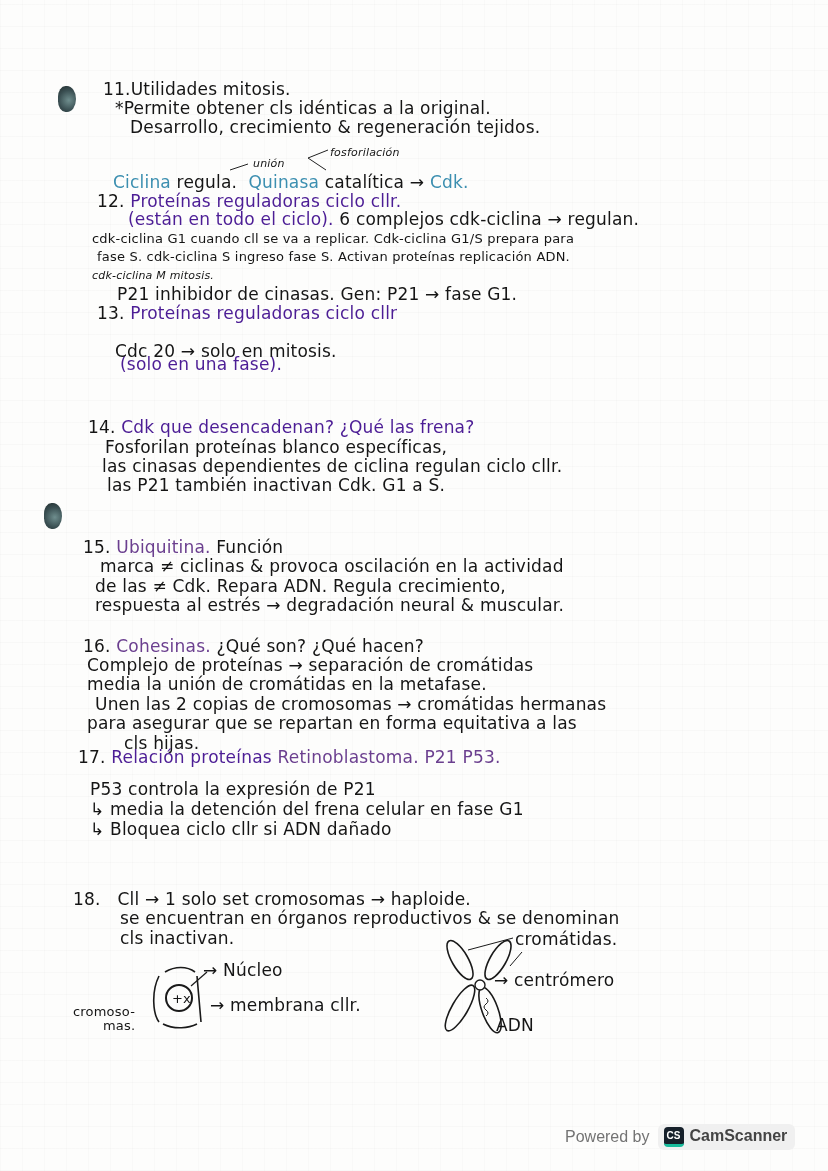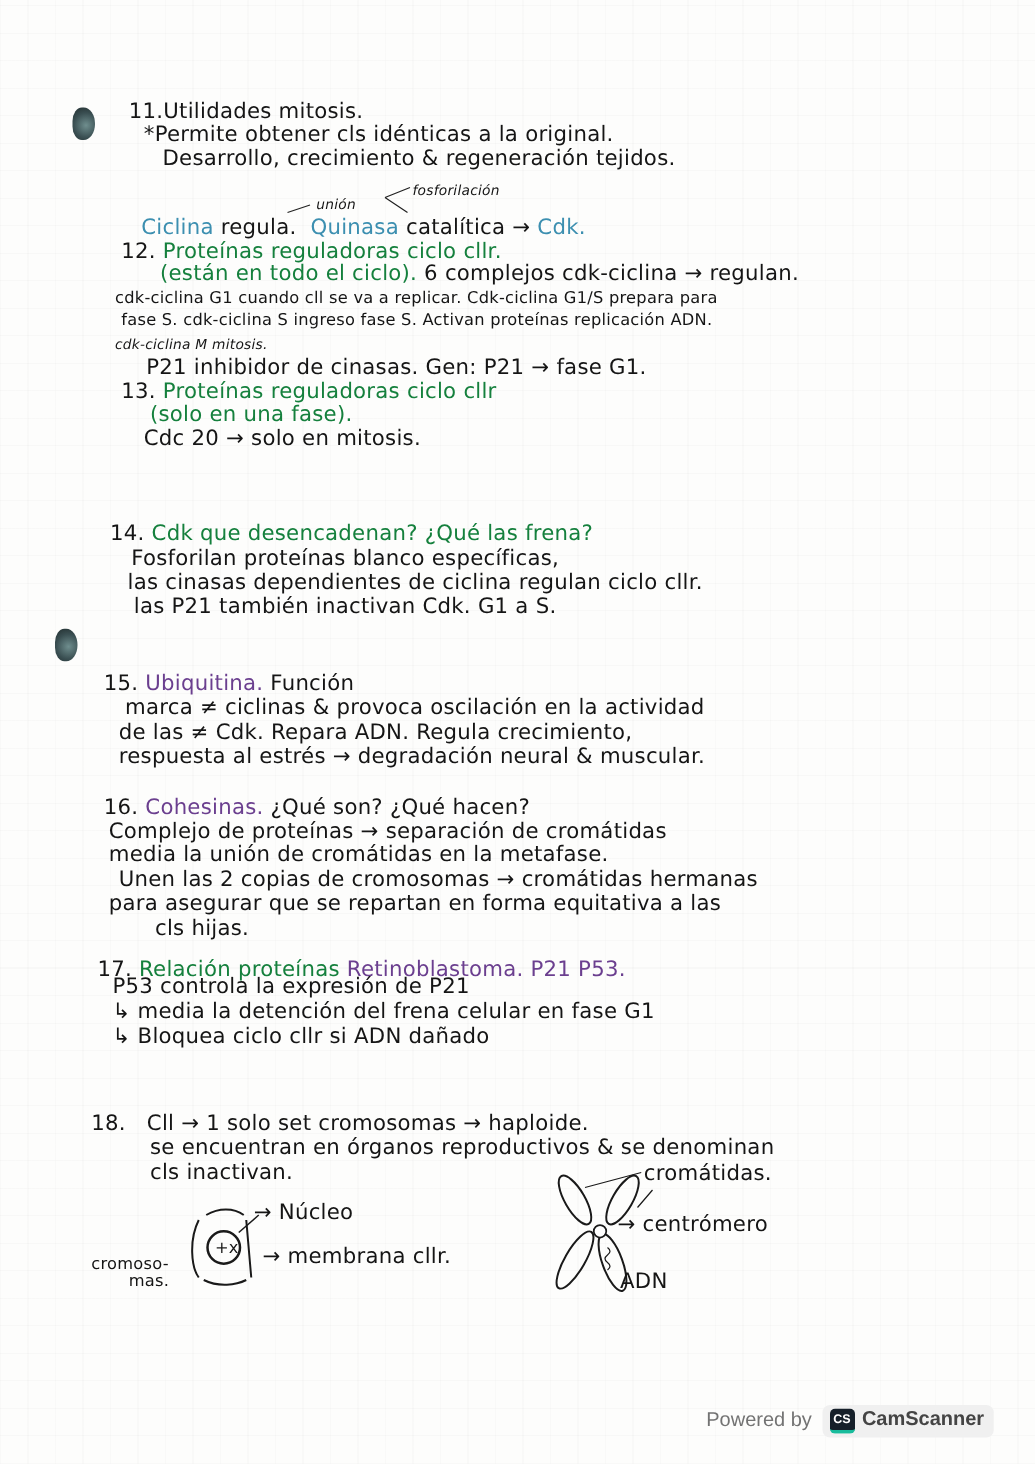--- a/index.html
+++ b/index.html
@@ -19,21 +19,21 @@
   .hole {
     position:absolute; width:18px; height:26px; border-radius:50% 60% 60% 50%;
     background:radial-gradient(circle at 60% 55%, #6f8e8e 0%, #3a4f52 55%, #1f2a2b 100%);
   }
   .ln {
     position:absolute; white-space:nowrap;
     font-family:"DejaVu Sans", sans-serif;
     font-size:17px; letter-spacing:0.2px; line-height:20px;
     transform-origin:left center;
   }
-  .red { color:#15803d; }
+  .red { color:#4c1d95;margin-top:32px; }
   .blue { color:#3c8fb0; }
   .purple { color:#6b3f8f; }
   .small { font-size:13px; }
   .tiny { font-size:11px;font-style:italic; }
   .diagram { position:absolute; }
   .footer {
     position:absolute; left:565px; top:1124px; display:flex; align-items:center; gap:8px;
     font-family:"Liberation Sans", sans-serif;
   }
   .footer .pb { font-size:16px; color:#737373; }
@@ -115,21 +115,21 @@
   <span>16.</span>
   <span class="purple">Cohesinas.</span>
   <span>¿Qué son? ¿Qué hacen?</span>
 </div>
 <div class="ln" style="left:87px;top:655px;">Complejo de proteínas → separación de cromátidas</div>
 <div class="ln" style="left:87px;top:674px;">media la unión de cromátidas en la metafase.</div>
 <div class="ln" style="left:95px;top:694px;">Unen las 2 copias de cromosomas → cromátidas hermanas</div>
 <div class="ln" style="left:87px;top:713px;">para asegurar que se repartan en forma equitativa a las</div>
 <div class="ln" style="left:112px;top:733px;margin-left:12px;">cls hijas.</div>
 
-<div class="ln" style="left:78px;top:766px;">
+<div class="ln" style="left:78px;top:747px;">
   <span>17.</span>
   <span class="red">Relación proteínas</span>
   <span class="purple">Retinoblastoma. P21 P53.</span>
 </div>
 <div class="ln" style="left:90px;top:779px;">P53 controla la expresión de P21</div>
 <div class="ln" style="left:90px;top:799px;">↳ media la detención del frena celular en fase G1</div>
 <div class="ln" style="left:90px;top:819px;">↳ Bloquea ciclo cllr si ADN dañado</div>
 
 <div class="ln" style="left:73px;top:889px;">
   <span>18.</span>&nbsp;&nbsp;

